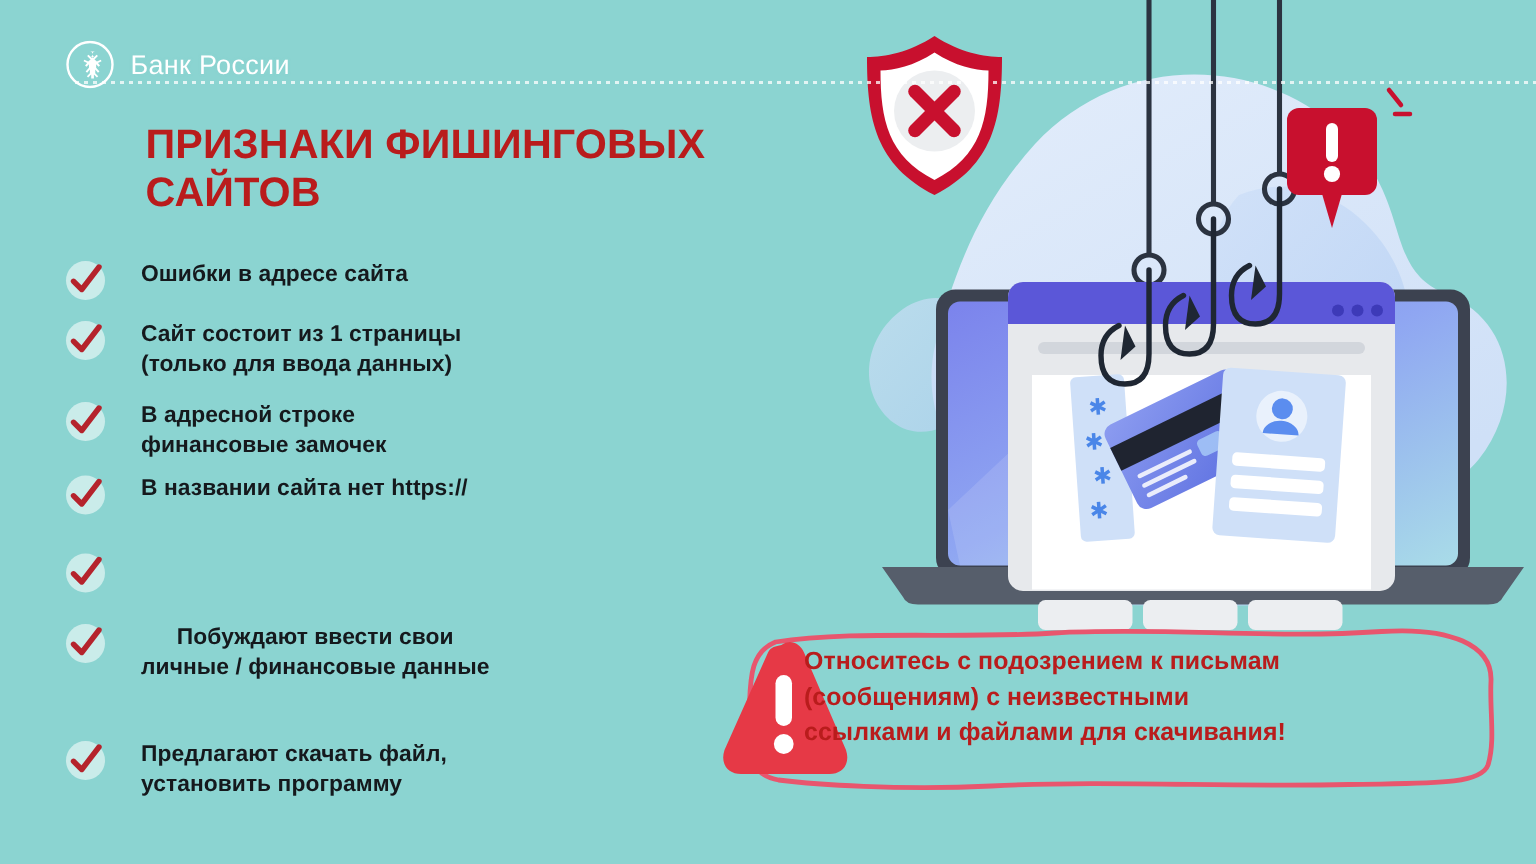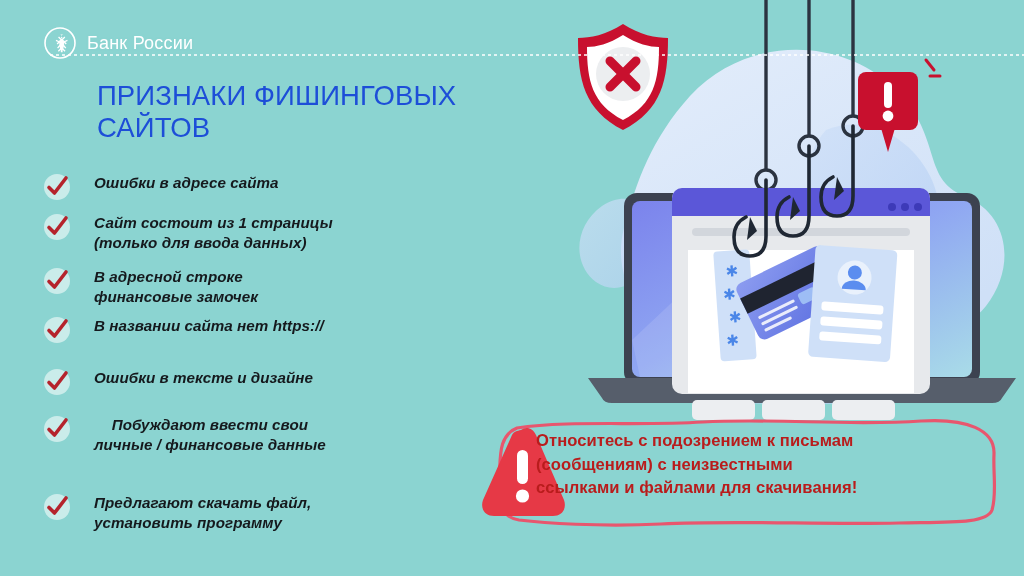--- a/index.html
+++ b/index.html
@@ -18,27 +18,27 @@
         rgba(255,255,255,.75) 0 3px, rgba(255,255,255,0) 3px 6px);
     z-index:3;
   }
   .brand { position:absolute; left:44px; top:27px; display:flex; align-items:center; gap:11px; z-index:6; }
   .brand-emblem { width:32px; height:32px; }
   .brand-name { color:#fff; font-size:18px; letter-spacing:.2px; font-weight:400; white-space:nowrap;
                 text-shadow:0 0 2px rgba(139,212,209,.9); }
 
   .title {
     position:absolute; left:97px; top:80px; width:450px;
-    font-size:27.5px; font-weight:400; line-height:1.18; color:#1d4ed8;
+    font-size:27.5px; font-weight:700; line-height:1.18; color:#b91c1c;
     letter-spacing:.1px; text-transform:uppercase; z-index:5;
   }
 
   
   .list { position:absolute; left:42px; top:162px; width:470px; z-index:5; }
-  .item { position:absolute; display:flex; align-items:flex-start; gap:0;font-style:italic; }
+  .item { position:absolute; display:flex; align-items:flex-start; gap:0; }
   .chk { position:relative; width:30px; height:30px; flex:none; }
   .chk .disc {
     position:absolute; left:2px; top:2px; width:26px; height:26px; border-radius:50%;
     background:rgba(255,255,255,.55);
   }
   .chk svg { position:absolute; left:0; top:0; }
   .item-txt {
     margin-left:22px; margin-top:1px;
     font-size:15.2px; font-weight:700; line-height:1.33; color:#15191d;
     letter-spacing:.05px; white-space:pre-line;
@@ -259,21 +259,20 @@
       <span class="item-txt">В названии сайта  нет https://</span>
     </div>
 
     <div class="item" style="top:205px;left:0;">
       <span class="chk">
         <span class="disc"></span>
         <svg width="30" height="30" viewBox="0 0 30 30" xmlns="http://www.w3.org/2000/svg">
           <path d="M7 15.5 L12.5 21 L24 6" fill="none" stroke="#b5232c" stroke-width="3.6" stroke-linecap="round" stroke-linejoin="round"></path>
         </svg>
       </span>
-      <span class="item-txt">Ошибки  в тексте  и дизайне</span>
     </div>
 
     <div class="item" style="top:252px;left:0;text-align:center;">
       <span class="chk">
         <span class="disc"></span>
         <svg width="30" height="30" viewBox="0 0 30 30" xmlns="http://www.w3.org/2000/svg">
           <path d="M7 15.5 L12.5 21 L24 6" fill="none" stroke="#b5232c" stroke-width="3.6" stroke-linecap="round" stroke-linejoin="round"></path>
         </svg>
       </span>
       <span class="item-txt">Побуждают ввести свои

